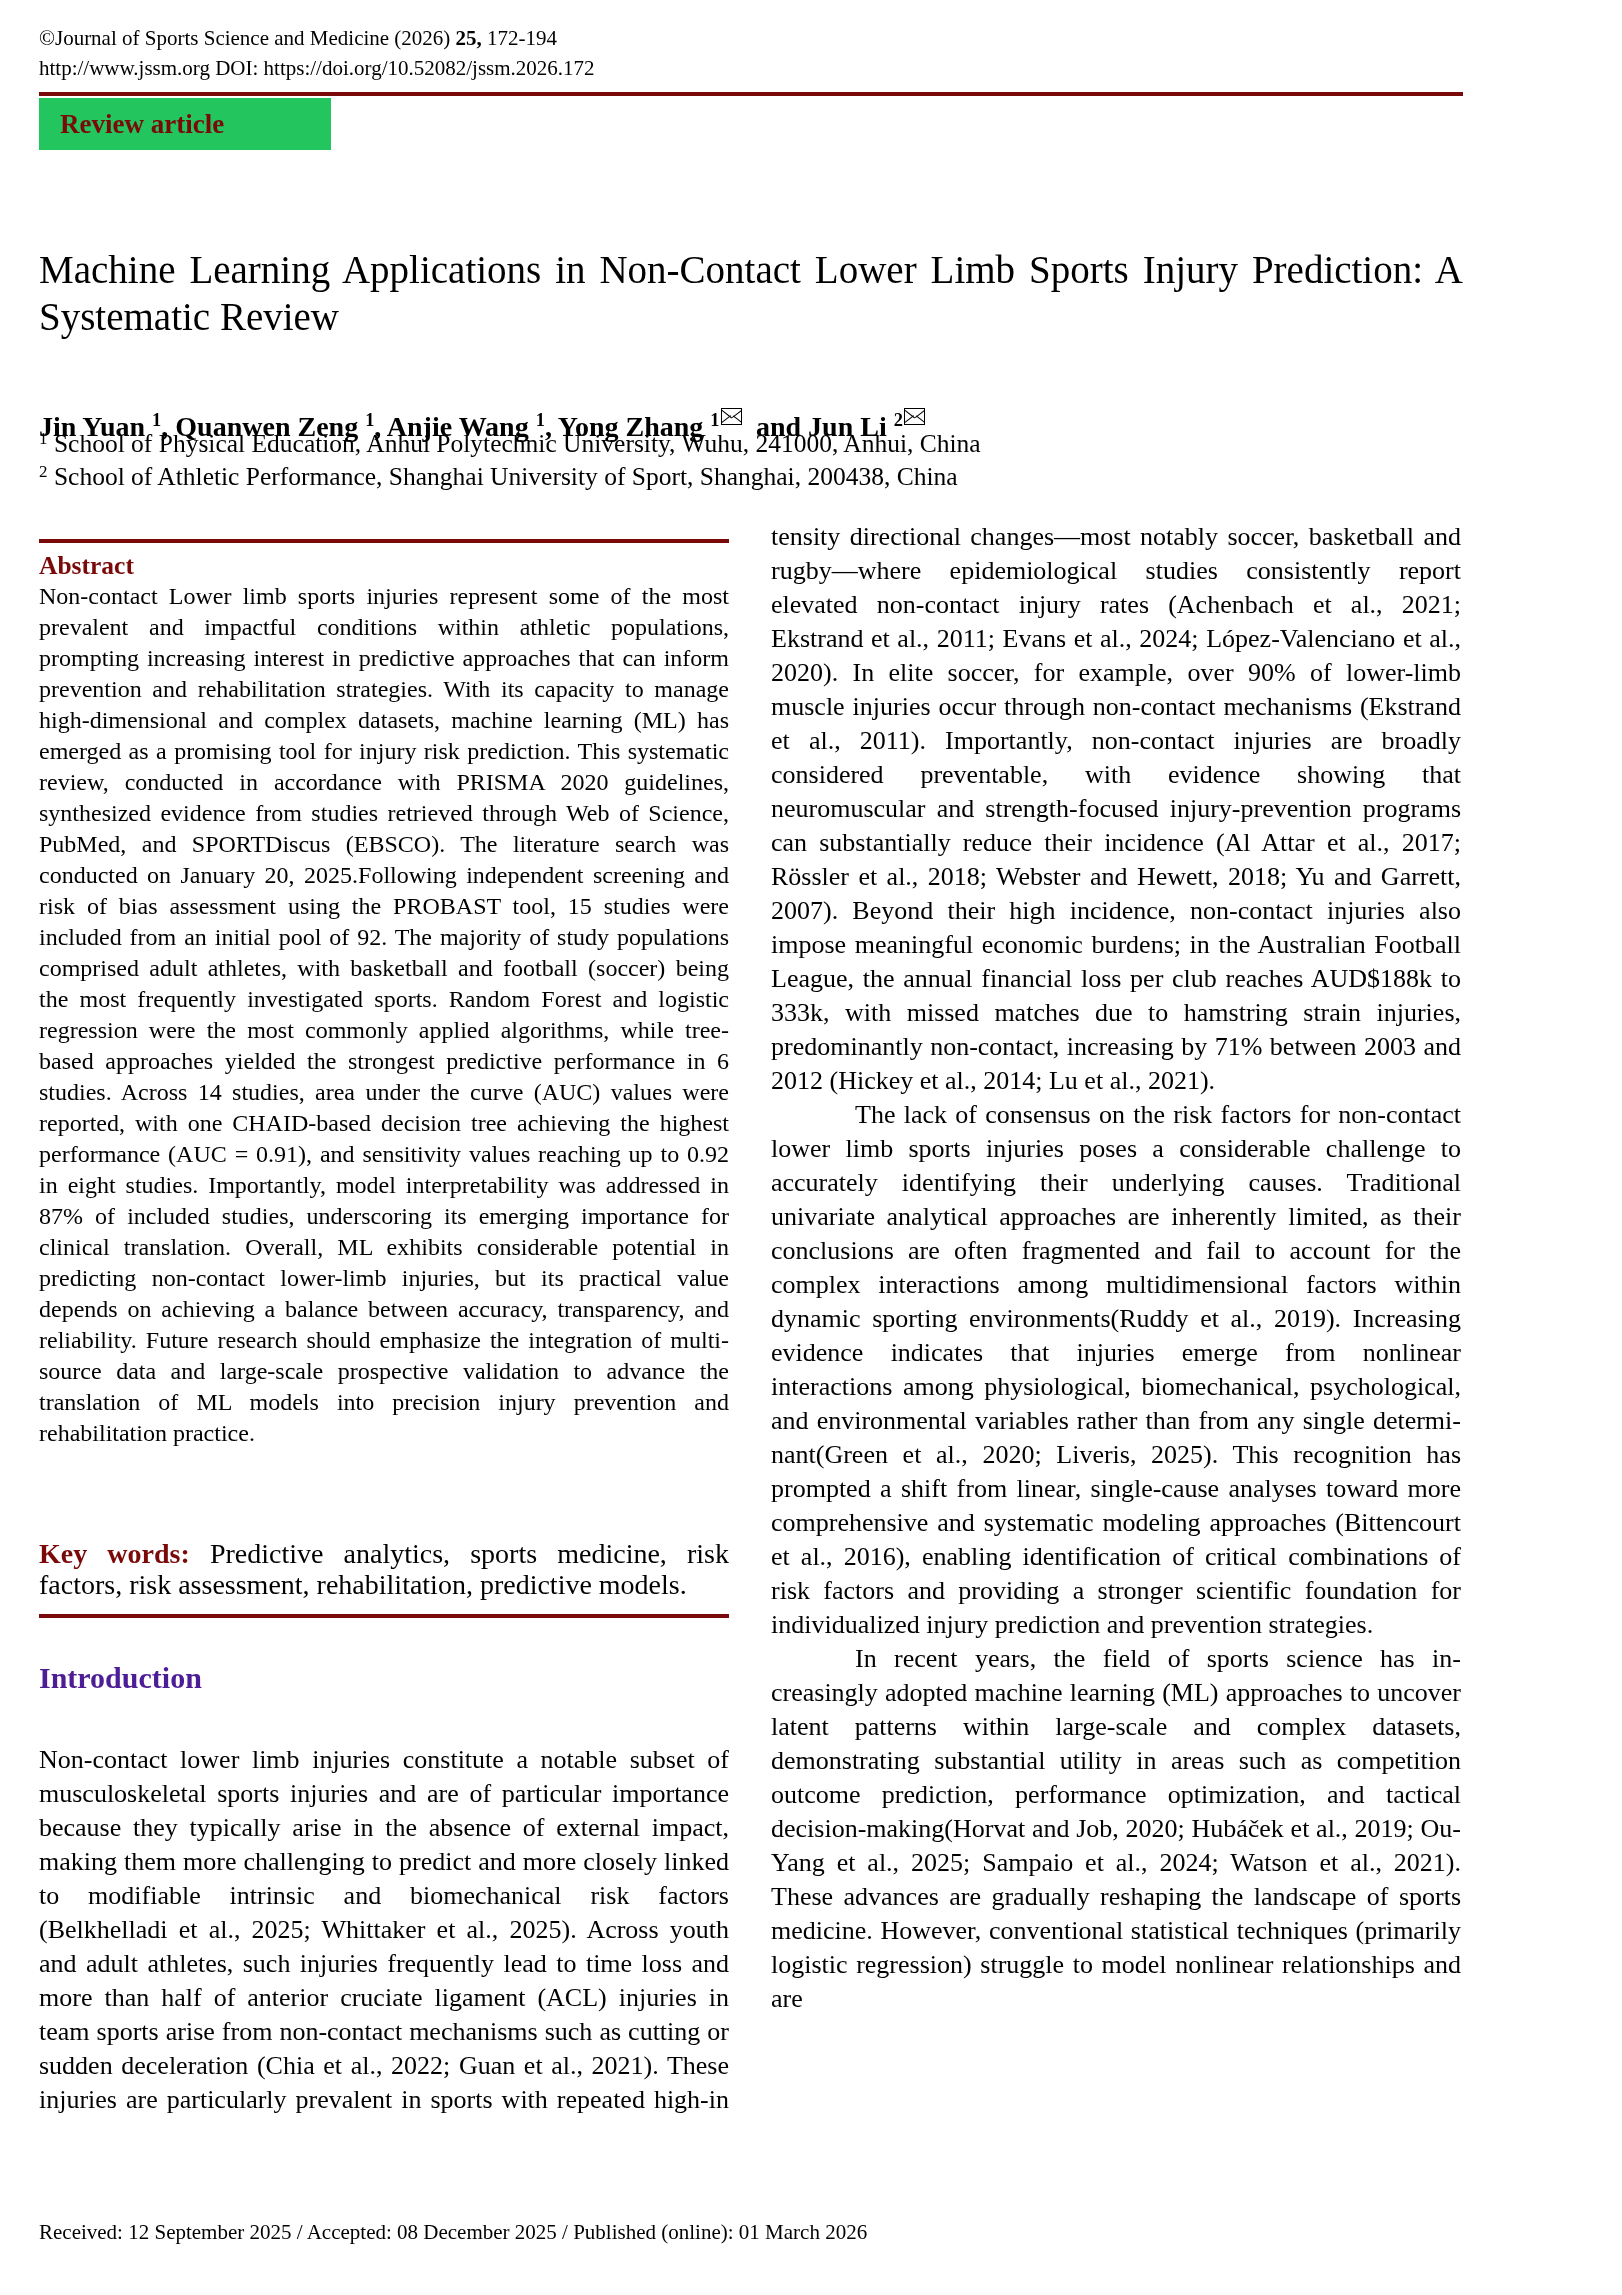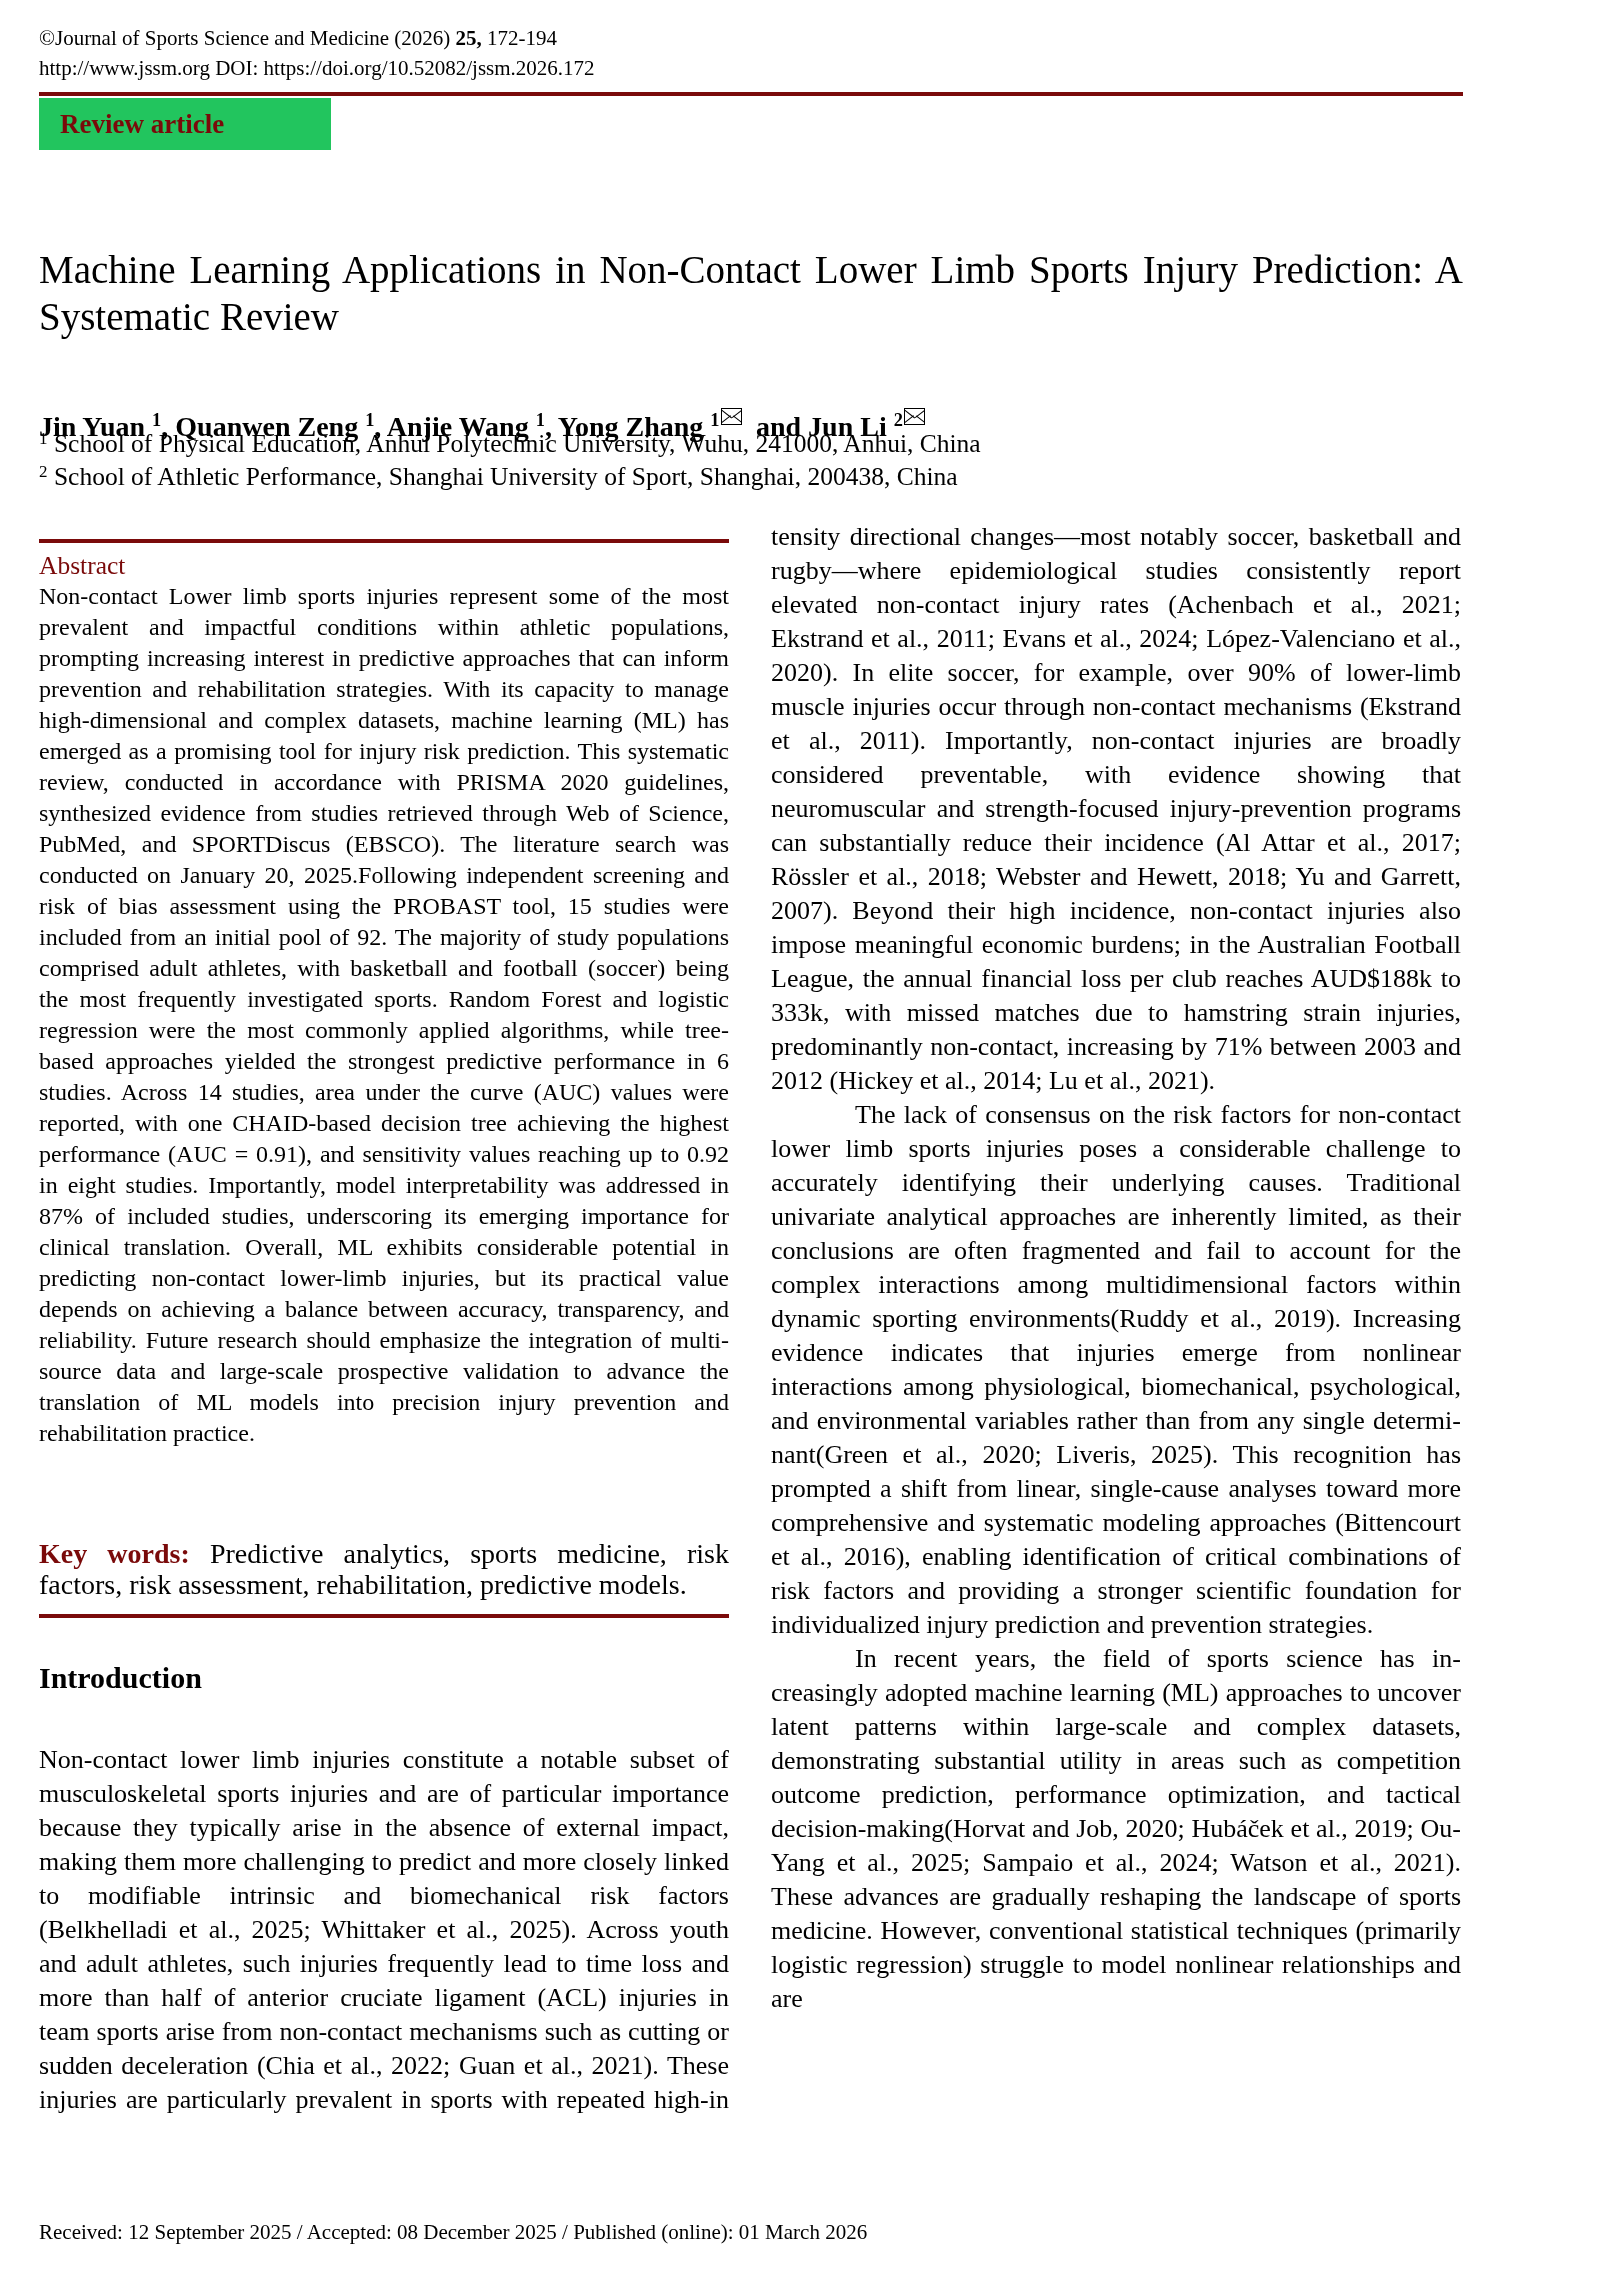--- a/index.html
+++ b/index.html
@@ -17,25 +17,25 @@
   .mail { display: inline-block; width: 21px; height: 17px; border: 1.4px solid #000; position: relative; vertical-align: 11.3px; margin-left: 1.4px; box-sizing: border-box; overflow: hidden; }
   .mail:before, .mail:after { content: ""; position: absolute; top: 0; width: 13.5px; height: 1.4px; background: #000; }
   .mail:before { left: -1.4px; transform-origin: 0 0; transform: rotate(38deg); }
   .mail:after { right: -1.4px; transform-origin: 100% 0; transform: rotate(-38deg); }
   .mail .d1, .mail .d2 { position: absolute; bottom: 0; width: 12.8px; height: 1.4px; background: #000; }
   .mail .d1 { left: -1.4px; transform-origin: 0 100%; transform: rotate(-38deg); }
   .mail .d2 { right: -1.4px; transform-origin: 100% 100%; transform: rotate(38deg); }
   .aff { left: 39px; font-size: 25.5px; line-height: 33px; white-space: nowrap; }
   .aff sup { font-size: 17px; vertical-align: 8.5px; line-height: 0; }
   .col { width: 690px; text-align: justify; hyphens: manual; }
-  .abstract-h { left: 39px; top: 550px; font-size: 25.5px; font-weight: normal; color: #7a0a0a; line-height: 31px; }
+  .abstract-h { left: 39px; top: 550px; font-size: 25.5px; font-weight: bold; color: #7a0a0a; line-height: 31px; }
   .abstract-body { left: 39px; top: 581px; font-size: 24px; line-height: 31px; }
   .kw { left: 39px; top: 1538px; font-size: 28px; line-height: 31px; }
   .kw .kwl { color: #7a0a0a; font-weight: bold; }
-  .intro-h { left: 39px; top: 1659px; font-size: 30px; line-height: 37px; font-weight: bold; color: #000000; }
+  .intro-h { left: 39px; top: 1659px; font-size: 30px; line-height: 37px; font-weight: bold; color: #4c1d95; }
   .body { font-size: 26px; line-height: 34px; }
   .intro-body { left: 39px; top: 1743px; }
   .right-col { left: 771px; top: 520px; }
   .right-col p { margin: 0; }
   .right-col p.ind { text-indent: 84px; }
   .footer { left: 39px; top: 2218px; font-size: 21px; line-height: 28px; white-space: nowrap; }
 </style>
 </head>
 <body>
 

